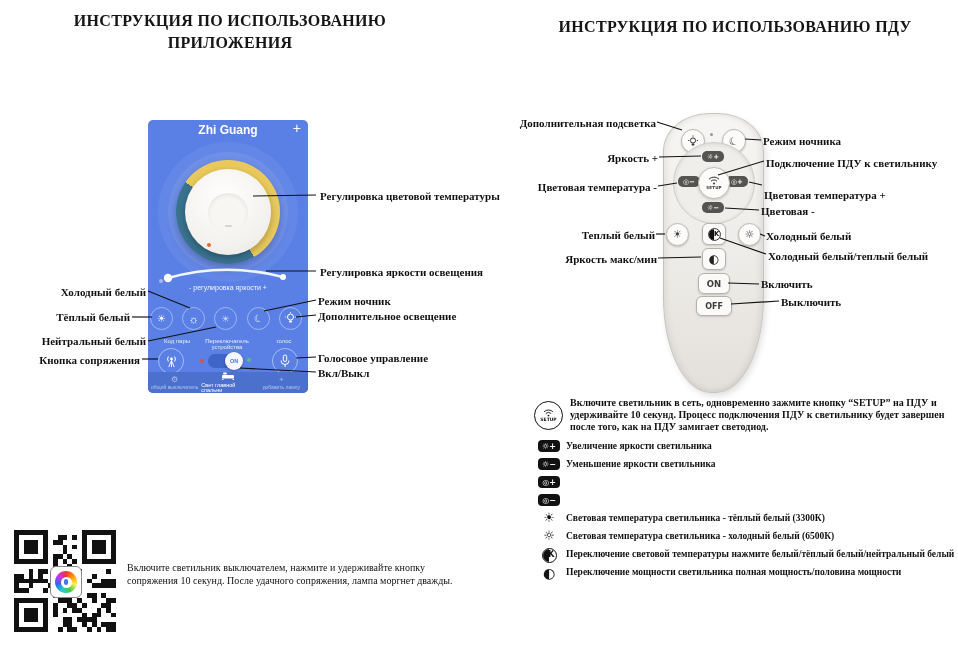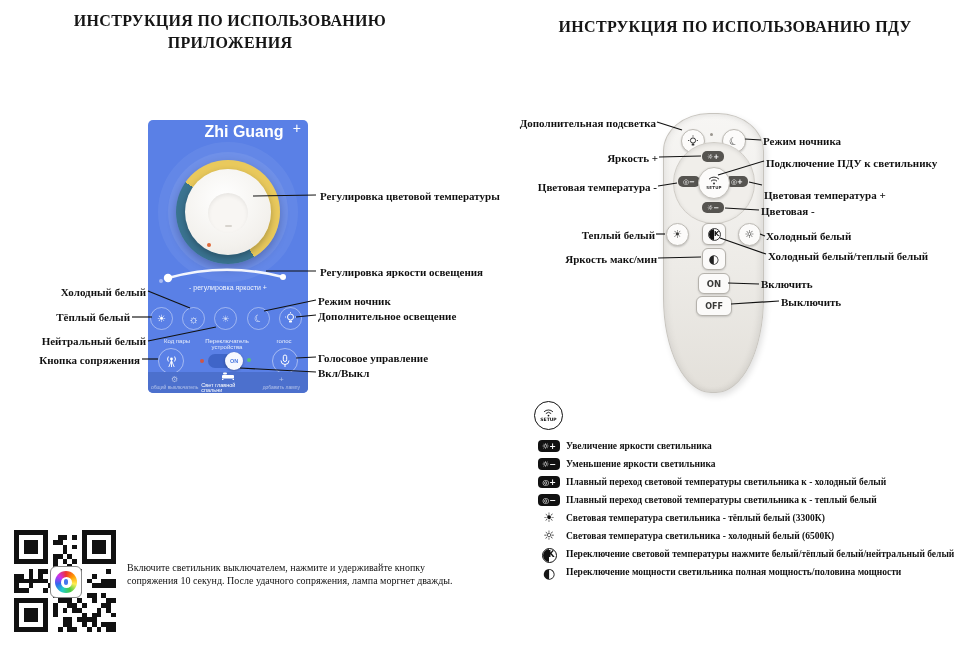--- a/index.html
+++ b/index.html
@@ -8,21 +8,21 @@
   .abs{position:absolute;}
   .title{font-weight:700;font-size:16px;letter-spacing:.3px;text-align:center;line-height:1.35;}
   .callout{position:absolute;font:700 11px "Liberation Serif",serif;white-space:nowrap;color:#111;}
   .callout.r{text-align:right;}
   svg.lines{position:absolute;left:0;top:0;pointer-events:none;}
   line.cl{stroke:#111;stroke-width:1.15;}
 
   
   #phone{left:148px;top:120px;width:160px;height:273px;background:#5a80e6;border-radius:5px;overflow:hidden;
          font-family:"Liberation Sans",sans-serif;}
-  #phone .hdr{position:absolute;top:3px;left:16px;width:100%;text-align:center;color:#fff;font-size:16px;font-weight:700;}
+  #phone .hdr{position:absolute;top:3px;left:0;width:100%;text-align:center;color:#fff;font-size:12px;font-weight:700;}
   #phone .plus{position:absolute;top:0px;right:7px;color:#fff;font-size:14px;font-weight:400;}
   .halo{position:absolute;border-radius:50%;}
   #ring{position:absolute;left:28px;top:40px;width:104px;height:104px;border-radius:50%;
         background:conic-gradient(from 0deg,#e9c95c 0deg 150deg,#3a7390 150deg 305deg,#e9c95c 305deg 360deg);
         box-shadow:0 4px 10px rgba(0,0,40,.25);}
   #knob{position:absolute;left:9px;top:9px;width:86px;height:86px;border-radius:50%;
         background:radial-gradient(circle at 45% 35%,#ffffff,#f3f1ed 65%,#e7e4df);box-shadow:0 3px 7px rgba(0,0,0,.28);}
   #knob .inner{position:absolute;left:23px;top:24px;width:40px;height:40px;border-radius:50%;
         background:#f8f6f3;box-shadow:inset 0 2px 4px rgba(0,0,0,.07);}
   #knob .dash{position:absolute;left:40px;top:56px;width:7px;height:2px;background:#d8d4ce;border-radius:1px;}
@@ -274,40 +274,39 @@
   <div class="callout" style="left:761px;top:278px;">Включить</div>
   <div class="callout" style="left:781px;top:296px;">Выключить</div>
 
   <div id="setup-ico">
     <svg width="11" height="8" viewBox="0 0 12 9">
         <path d="M1,3.2 a7,7 0 0 1 10,0 M3,5.2 a4.2,4.2 0 0 1 6,0" fill="none" stroke="#111" stroke-width="1"></path>
         <circle cx="6" cy="7.4" r="1" fill="#111"></circle>
       </svg>
     <span class="stxt">SETUP</span>
   </div>
+  <div class="note" style="left:570px;top:397px;width:378px;">Включите светильник в сеть, одновременно зажмите кнопку “SETUP” на ПДУ и удерживайте 10 секунд. Процесс подключения ПДУ к светильнику будет завершен после того, как на ПДУ замигает светодиод.</div>
 
   <div class="lg-ico" style="left:536px;top:440px;width:26px;">
       <span class="lg-pill">☼+</span>
     </div>
   <div class="lg-text" style="left:566px;top:441px;">Увеличение яркости светильника</div>
 
   <div class="lg-ico" style="left:536px;top:458px;width:26px;">
       <span class="lg-pill">☼−</span>
     </div>
   <div class="lg-text" style="left:566px;top:459px;">Уменьшение яркости светильника</div>
 
   <div class="lg-ico" style="left:536px;top:476px;width:26px;">
       <span class="lg-pill">◎+</span>
     </div>
-  <div class="lg-text" style="left:566px;top:477px;">Плавный переход световой температуры светильника к - холодный белый</div>
 
   <div class="lg-ico" style="left:536px;top:494px;width:26px;">
       <span class="lg-pill">◎−</span>
     </div>
-  <div class="lg-text" style="left:566px;top:495px;">Плавный переход световой температуры светильника к - теплый белый</div>
 
   <div class="lg-ico" style="left:536px;top:511px;width:26px;">
       <span class="lg-sun">☀</span>
     </div>
   <div class="lg-text" style="left:566px;top:513px;">Световая температура светильника - тёплый белый (3300К)</div>
 
   <div class="lg-ico" style="left:536px;top:529px;width:26px;">
       <span class="lg-sun">☼</span>
     </div>
   <div class="lg-text" style="left:566px;top:531px;">Световая температура светильника - холодный белый (6500К)</div>

